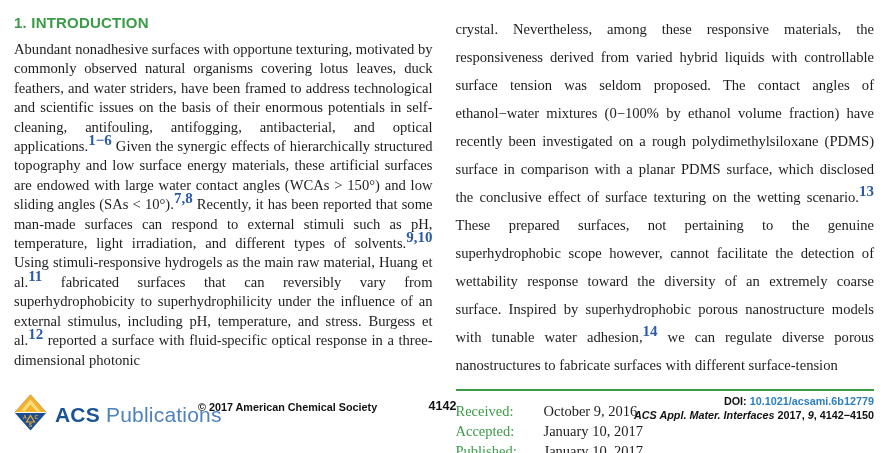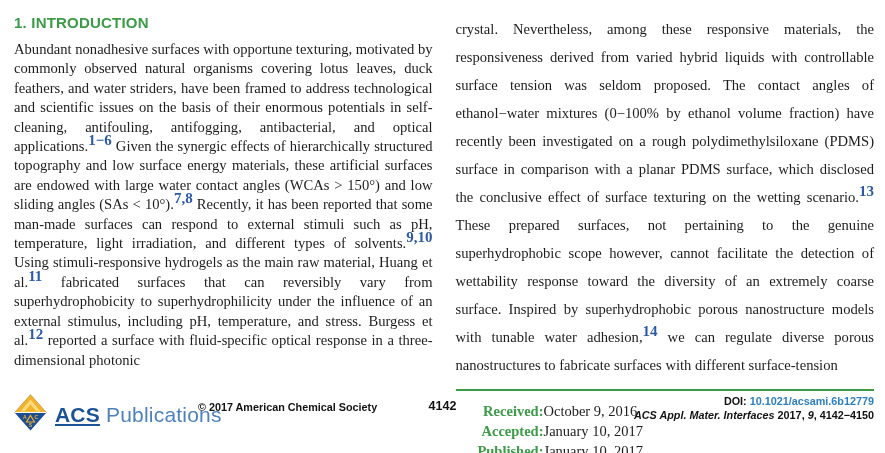--- a/index.html
+++ b/index.html
@@ -38,33 +38,33 @@
     font-weight:700;
     cursor:pointer;
   }
   .divider-rule{
     height:2px;background:var(--heading-green);border:0;
     margin:10px 0 10px 0;width:100%;
   }
   .dates{font-size:14.5px;line-height:20px;}
   .date-row{display:flex;}
   .date-label{
-    width:88px;font-weight:700;color:var(--heading-green);text-align:right;
+    width:88px;font-weight:400;color:var(--heading-green);
   }
   .date-value{color:var(--body-text);}
   .footer{
     position:absolute;left:0;top:388px;width:885px;height:65px;
     font-family:"Liberation Sans", sans-serif;
   }
   .logo{
     position:absolute;left:14px;top:6px;
     display:flex;align-items:center;gap:8px;
   }
   .logo-text{font-size:21px;letter-spacing:.2px;white-space:nowrap;}
-  .logo-acs{font-weight:700;color:var(--acs-dark-blue);text-decoration:underline;}
+  .logo-acs{font-weight:700;color:var(--acs-dark-blue);}
   .logo-pub{font-weight:400;color:var(--acs-light-blue);}
   .copyright{
     position:absolute;left:198px;top:13px;
     font-size:10.8px;font-weight:700;color:#121212;
   }
   .pageno{
     position:absolute;left:0;width:885px;text-align:center;top:11px;
     font-size:12.5px;font-weight:700;color:#121212;
   }
   .doi-block{

